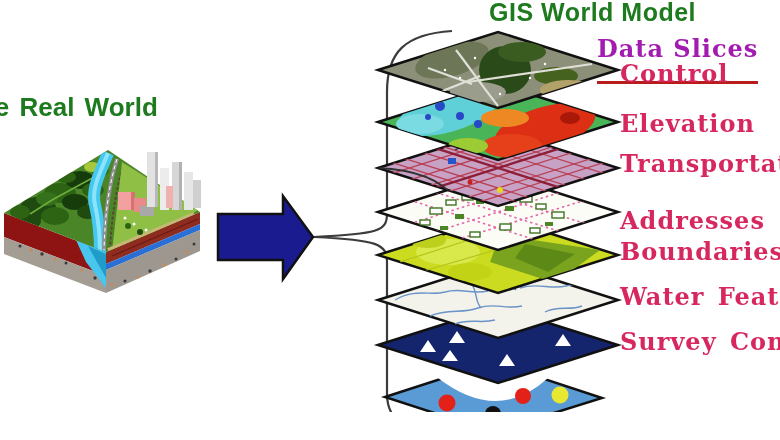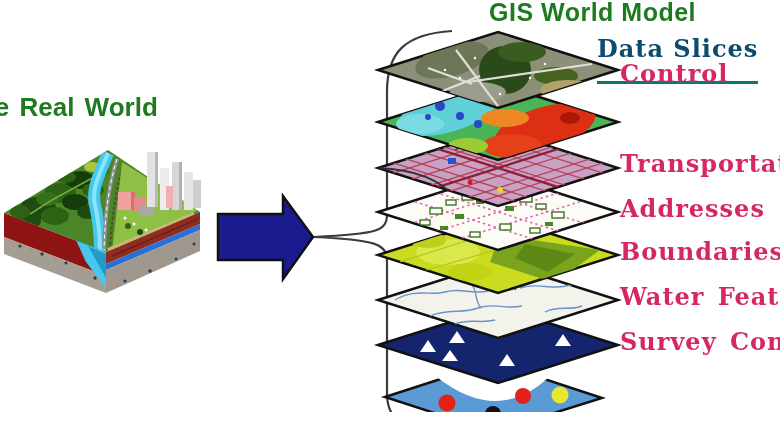--- a/index.html
+++ b/index.html
@@ -13,25 +13,25 @@
     font-family:"Liberation Sans",sans-serif;white-space:nowrap;
   }
   #page-title{left:489px;top:-2px;font-size:25px;letter-spacing:.5px;}
   #real-world-caption{left:-37px;top:92px;font-size:26px;word-spacing:3px;}
   .slice-label{
     position:absolute;left:620px;color:#d6275f;font-weight:bold;
     font-family:"DejaVu Serif",serif;font-size:24px;letter-spacing:1px;
     word-spacing:4px;white-space:nowrap;
   }
   #data-slices-heading{
-    position:absolute;left:597px;top:34px;color:#0c4a6e;font-weight:bold;
+    position:absolute;left:597px;top:34px;color:#a21caf;font-weight:bold;
     font-family:"DejaVu Serif",serif;font-size:24px;letter-spacing:1px;
-    border-bottom:3px solid #0f766e;padding-bottom:18px;white-space:nowrap;
+    border-bottom:3px solid #b91c1c;padding-bottom:18px;white-space:nowrap;
   }
-  .lbl-0{top:59px;} .lbl-1{top:109px;} .lbl-2{top:149px;} .lbl-3{top:194px;}
+  .lbl-0{top:59px;} .lbl-1{top:109px;} .lbl-2{top:149px;} .lbl-3{top:206px;}
   .lbl-4{top:237px;} .lbl-5{top:282px;} .lbl-6{top:327px;} .lbl-7{top:379px;}
 </style>
 </head>
 <body>
 
 <div id="stage">
 
   <svg id="scene" width="780" height="440" viewBox="0 0 780 440">
 
     <defs>
@@ -314,19 +314,20 @@
     </g>
   </svg>
 
   <div id="page-title" class="green-title">GIS World Model</div>
 
   <div id="real-world-caption" class="green-title">The Real World</div>
 
   <div id="data-slices-heading">Data Slices</div>
 
   <div class="slice-label lbl-0">Control</div>
+  <div class="slice-label lbl-1">Elevation</div>
   <div class="slice-label lbl-2">Transportation</div>
   <div class="slice-label lbl-3">Addresses</div>
   <div class="slice-label lbl-4">Boundaries</div>
   <div class="slice-label lbl-5">Water Features</div>
   <div class="slice-label lbl-6">Survey Control</div>
 
 </div>
 
 </body></html>

